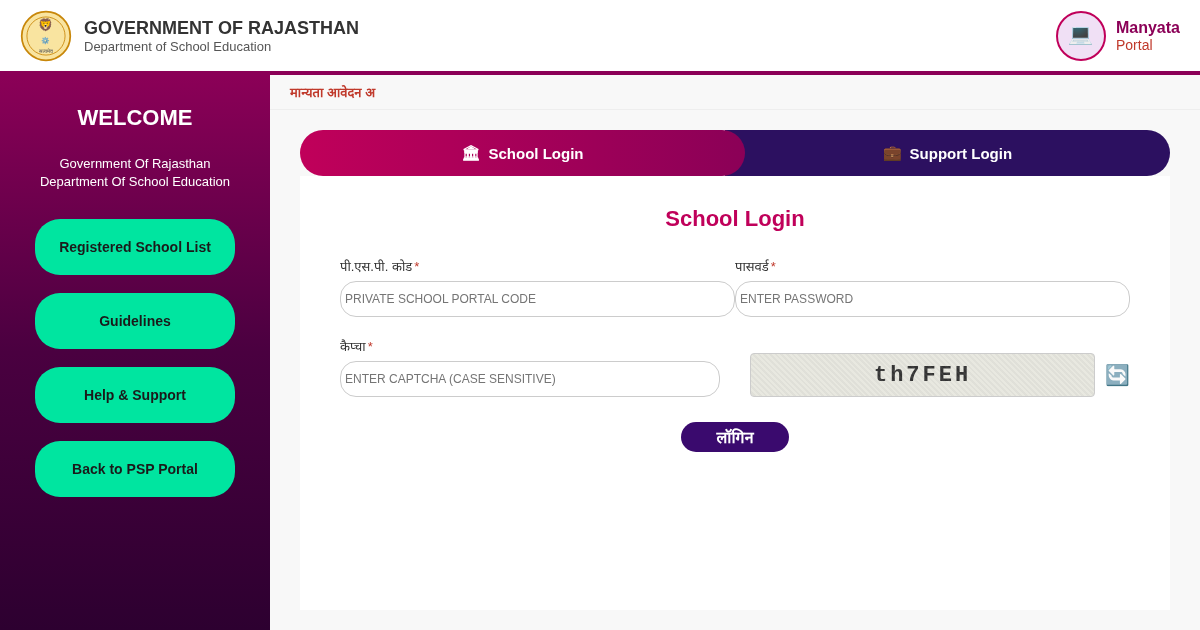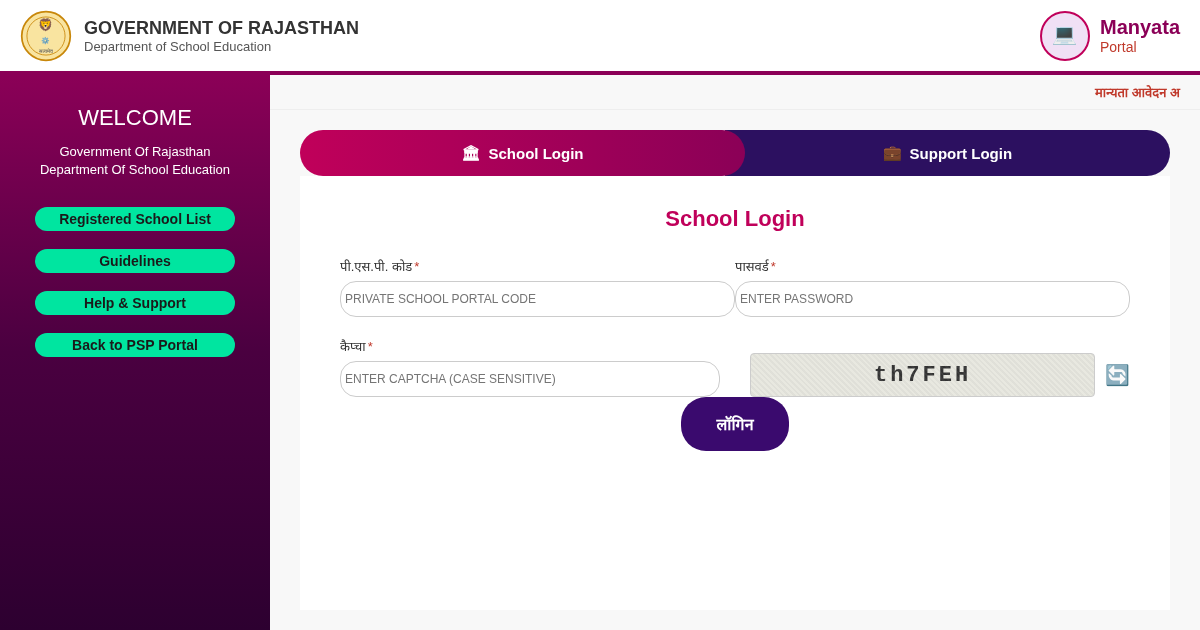--- a/index.html
+++ b/index.html
@@ -32,21 +32,21 @@
     .header-title p {
       font-size: 13px;
       color: #555;
     }
     .header-right {
       display: flex;
       align-items: center;
       gap: 10px;
     }
     .manyata-text h2 {
-      font-size: 20px;
+      font-size: 16px;
       font-weight: bold;
       color: #8b0057;
     }
     .manyata-text p {
       font-size: 14px;
       color: #c0392b;
     }
 
     
     .main-layout {
@@ -64,53 +64,53 @@
       align-items: center;
       gap: 18px;
     }
     .sidebar-welcome {
       color: white;
       text-align: center;
       margin-bottom: 10px;
     }
     .sidebar-welcome h2 {
       font-size: 22px;
-      font-weight: normal;
-      margin-bottom: 12px;
+      font-weight: bold;
+      margin-bottom: 24px;
     }
     .sidebar-welcome p {
       font-size: 13px;
       line-height: 1.4;
     }
     .sidebar-btn {
       background: #00e5a0;
       color: #1a1a1a;
       border: none;
       border-radius: 25px;
-      padding: 4px 20px;
+      padding: 20px 20px;
       font-size: 14px;
       font-weight: bold;
       cursor: pointer;
       width: 200px;
       text-align: center;
     }
 
     
     .content {
       flex: 1;
       background: #f8f8f8;
       display: flex;
       flex-direction: column;
     }
 
     
     .marquee-bar {
       background: #f8f8f8;
       padding: 8px 20px;
-      text-align: right;
+      text-align: left;
       border-bottom: 1px solid #eee;
     }
     .marquee-text {
       color: #c0392b;
       font-size: 13px;
       font-weight: bold;
     }
 
     
     .login-tabs {
@@ -188,20 +188,21 @@
       border-radius: 16px;
       padding: 10px 4px;
       font-size: 12px;
       color: #6d28d9;
       outline: none;
     }
 
     .captcha-row {
       display: flex;
       gap: 30px;
+      margin-bottom: 25px;
       align-items: flex-end;
     }
     .captcha-input-group {
       flex: 1;
     }
     .captcha-image-group {
       flex: 1;
       display: flex;
       align-items: center;
       gap: 10px;
@@ -245,21 +246,21 @@
 
     .login-btn-container {
       display: flex;
       justify-content: center;
     }
     .login-btn {
       background: #3a0a6e;
       color: white;
       border: none;
       border-radius: 25px;
-      padding: 16px 35px;
+      padding: 4px 35px;
       font-size: 16px;
       cursor: pointer;
       font-weight: bold;
     }
   </style>
 </head>
 <body>
 
 <div class="header">
   <div class="header-left">

